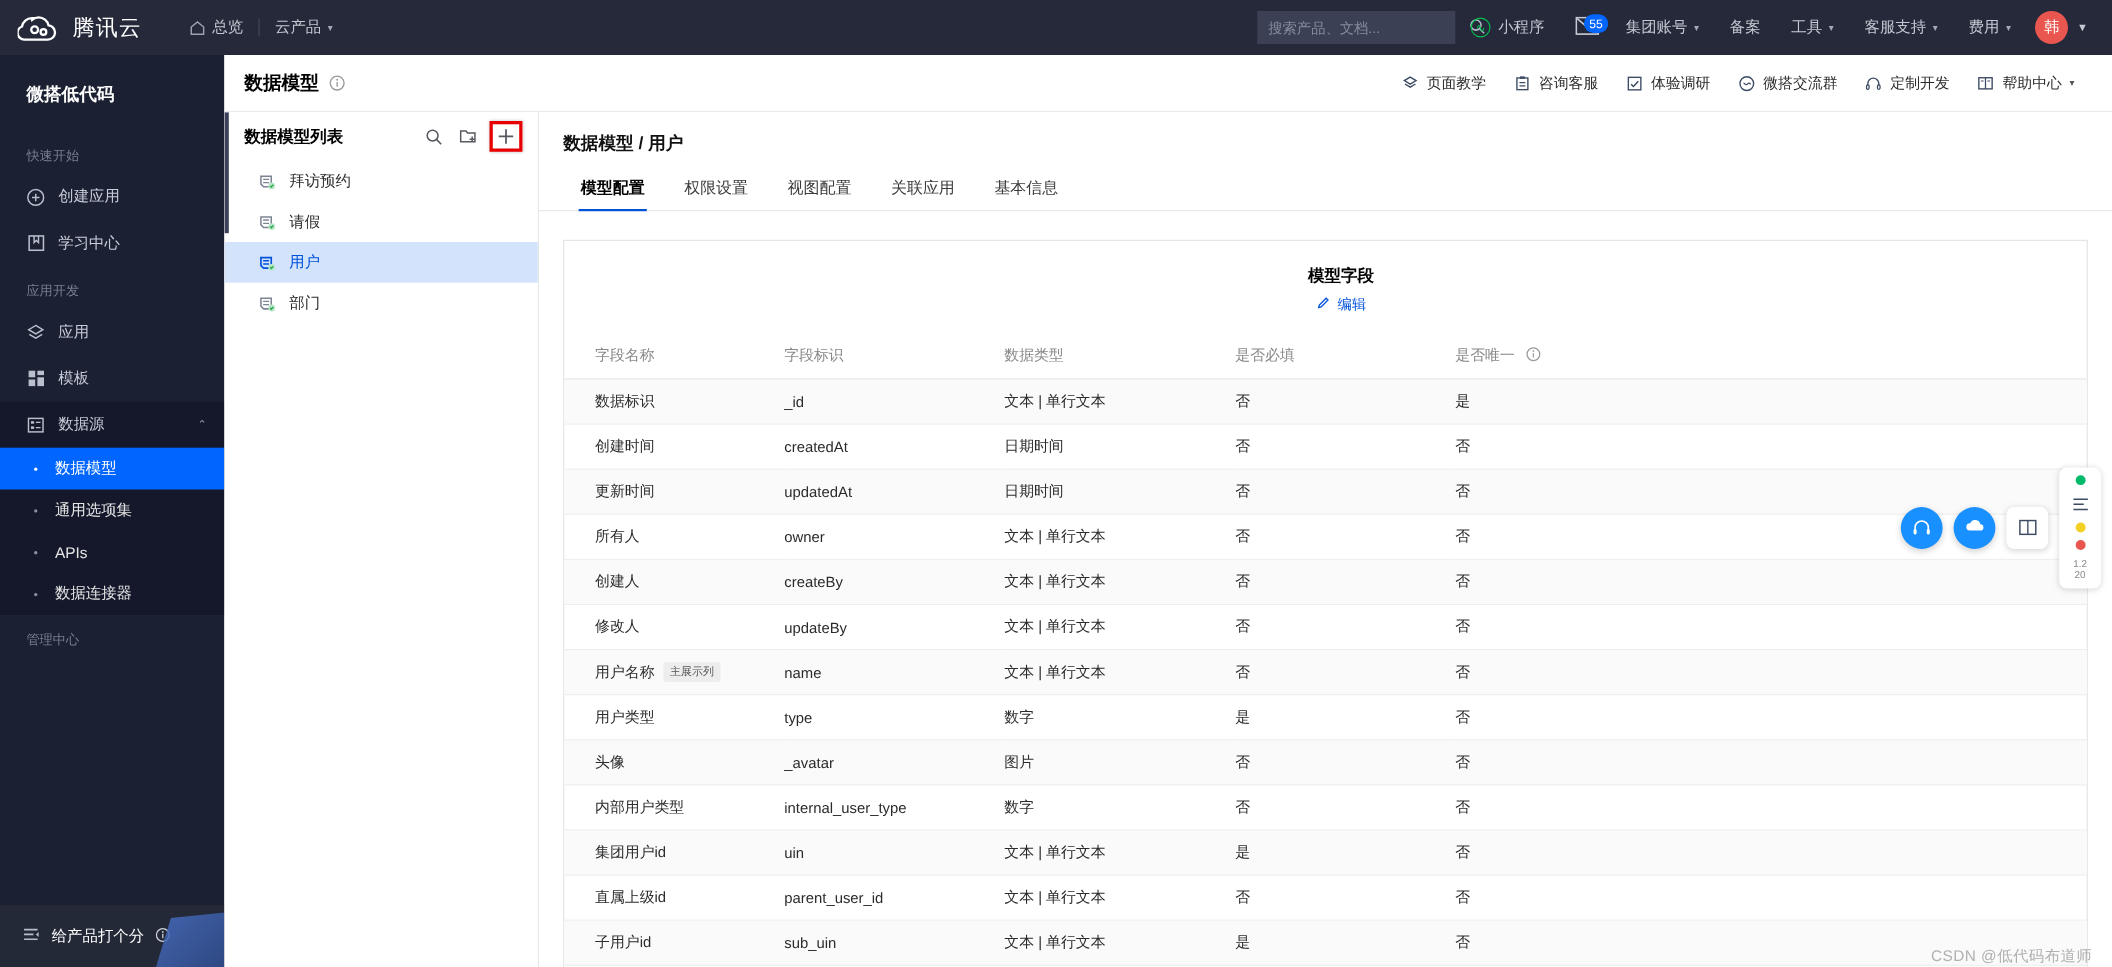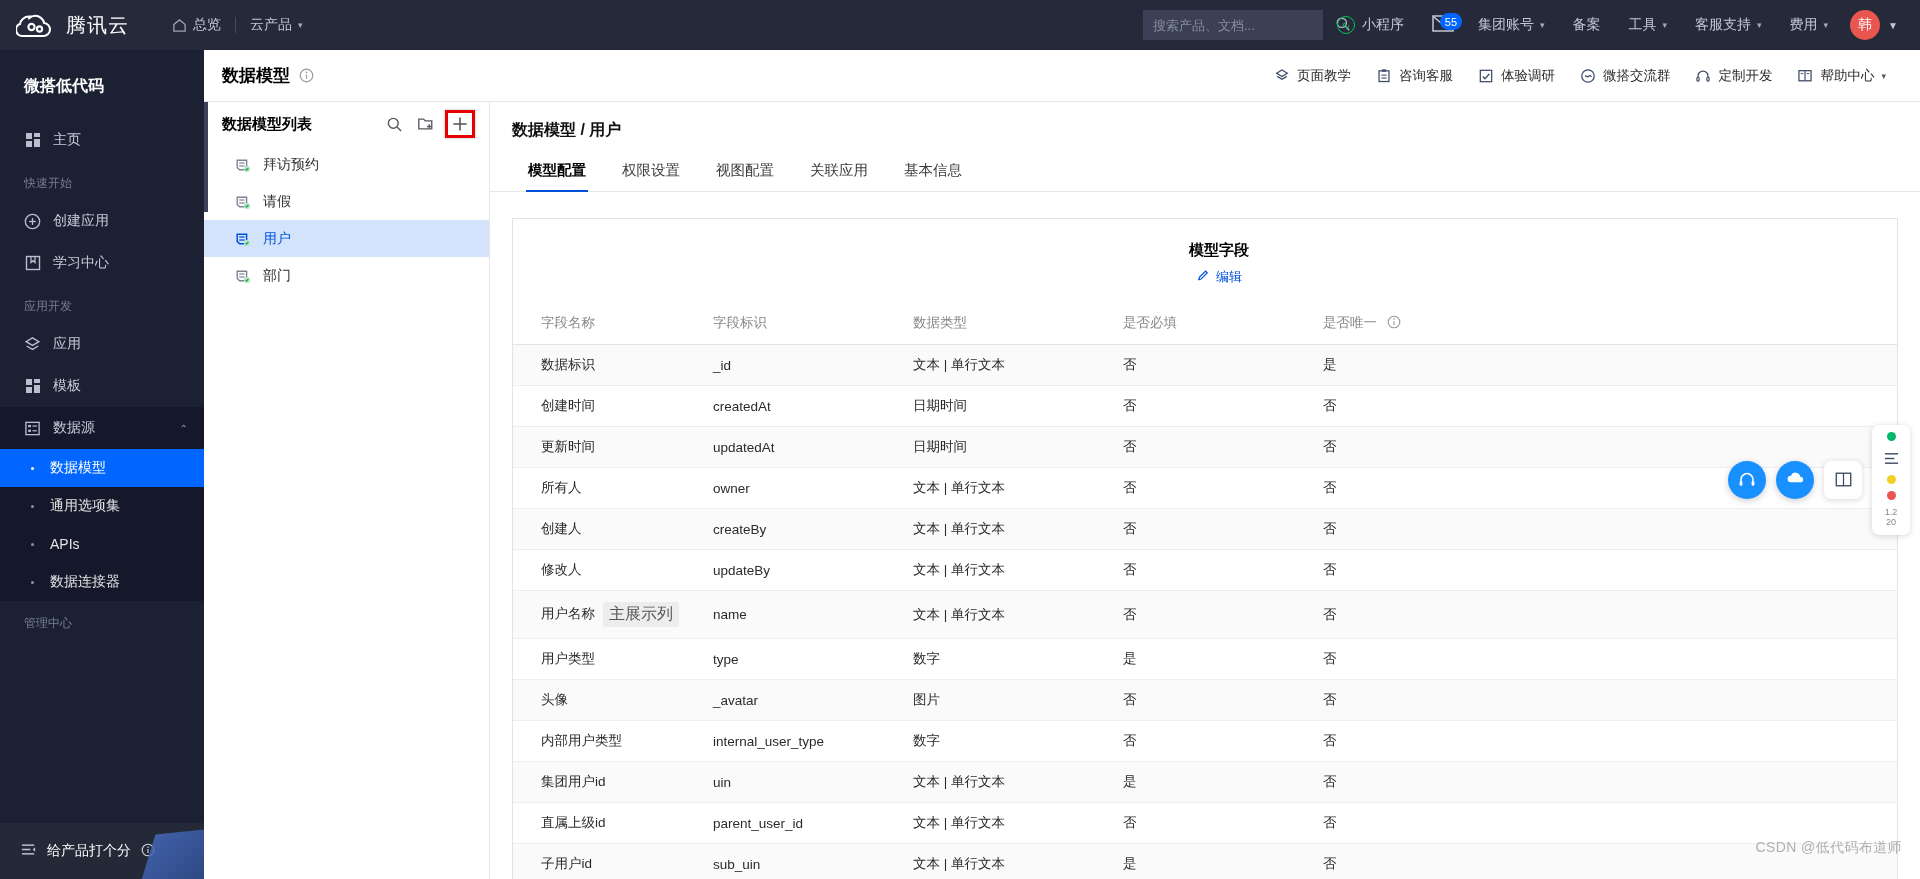--- a/index.html
+++ b/index.html
@@ -152,21 +152,21 @@
   th {
     text-align:left; font-weight:normal; color:#888; font-size:13.5px;
     padding:10px 8px 12px 0; border-bottom:1px solid #e3e3e3;
   }
   th:first-child, td:first-child { padding-left:28px; }
   td { font-size:13.5px; color:#2b2b2b; padding:11px 8px 11px 0; border-bottom:1px solid #eee; }
   tbody tr:nth-child(odd) { background:#fafafa; }
   .col-a { width:200px; } .col-b { width:200px; }
   .col-c { width:210px; } .col-d { width:200px; } .col-e { width:auto; }
   .tag-main {
-    display:inline-block; background:#ededed; color:#555; font-size:16px;
+    display:inline-block; background:#ededed; color:#555; font-size:10px;
     padding:2px 6px; margin-left:8px; border-radius:2px; vertical-align:middle;
   }
   .th-info { display:inline-flex; margin-left:6px; vertical-align:-2px; cursor:pointer; }
 
   
   #dock { position:absolute; right:10px; top:425px; display:flex; gap:10px; align-items:center; }
   .dock-round {
     width:38px;height:38px;border-radius:50%;background:#1890ff;color:#fff;
     display:flex;align-items:center;justify-content:center;cursor:pointer;
     box-shadow:0 2px 7px rgba(0,0,0,.2); font-size:17px;
@@ -178,21 +178,21 @@
   }
   #dock-strip {
     width:38px; background:#fff; border-radius:7px; box-shadow:0 1px 6px rgba(0,0,0,.16);
     padding:7px 0; display:flex; flex-direction:column; align-items:center; gap:7px;
   }
   .dock-dot { width:9px;height:9px;border-radius:50%; cursor:pointer; }
   #dock-num { font-size:9px; color:#888; line-height:1.15; text-align:center; cursor:pointer; }
 
   
   #watermark {
-    position:absolute; right:18px; bottom:22px; color:#b0b0b0; font-size:14px;
+    position:absolute; right:18px; bottom:0; color:#b0b0b0; font-size:14px;
     letter-spacing:.4px;
   }
   
   #lp-scroll { position:absolute; left:0; top:0; width:4px; height:110px; background:#3b4158; }
 </style>
 </head>
 <body>
 
 <div id="topbar">
   <div id="logo-group">
@@ -264,31 +264,20 @@
     <span>费用</span>
     <span class="caret">▾</span>
   </div>
   <div id="avatar">韩</div>
   <span id="avatar-caret">▼</span>
 </div>
 
 <div id="sidebar">
   <div id="sb-title">微搭低代码</div>
 
-  <div class="sb-item">
-    <span class="sb-ico">
-      <svg width="16" height="16" viewBox="0 0 16 16">
-          <rect x="1" y="1" width="6" height="6" fill="#b9bfcc"></rect>
-          <rect x="9" y="1" width="6" height="4" fill="#b9bfcc"></rect>
-          <rect x="1" y="9" width="6" height="6" fill="#b9bfcc"></rect>
-          <rect x="9" y="7" width="6" height="8" fill="#b9bfcc"></rect>
-        </svg>
-    </span>
-    <span>主页</span>
-  </div>
 
   <div class="sb-group-label">快速开始</div>
   <div class="sb-item">
     <span class="sb-ico">
       <svg width="17" height="17" viewBox="0 0 18 18">
           <circle cx="9" cy="9" r="7.6" fill="none" stroke="#b9bfcc" stroke-width="1.4"></circle>
           <line x1="9" y1="5.4" x2="9" y2="12.6" stroke="#b9bfcc" stroke-width="1.4"></line>
           <line x1="5.4" y1="9" x2="12.6" y2="9" stroke="#b9bfcc" stroke-width="1.4"></line>
         </svg>
     </span>

